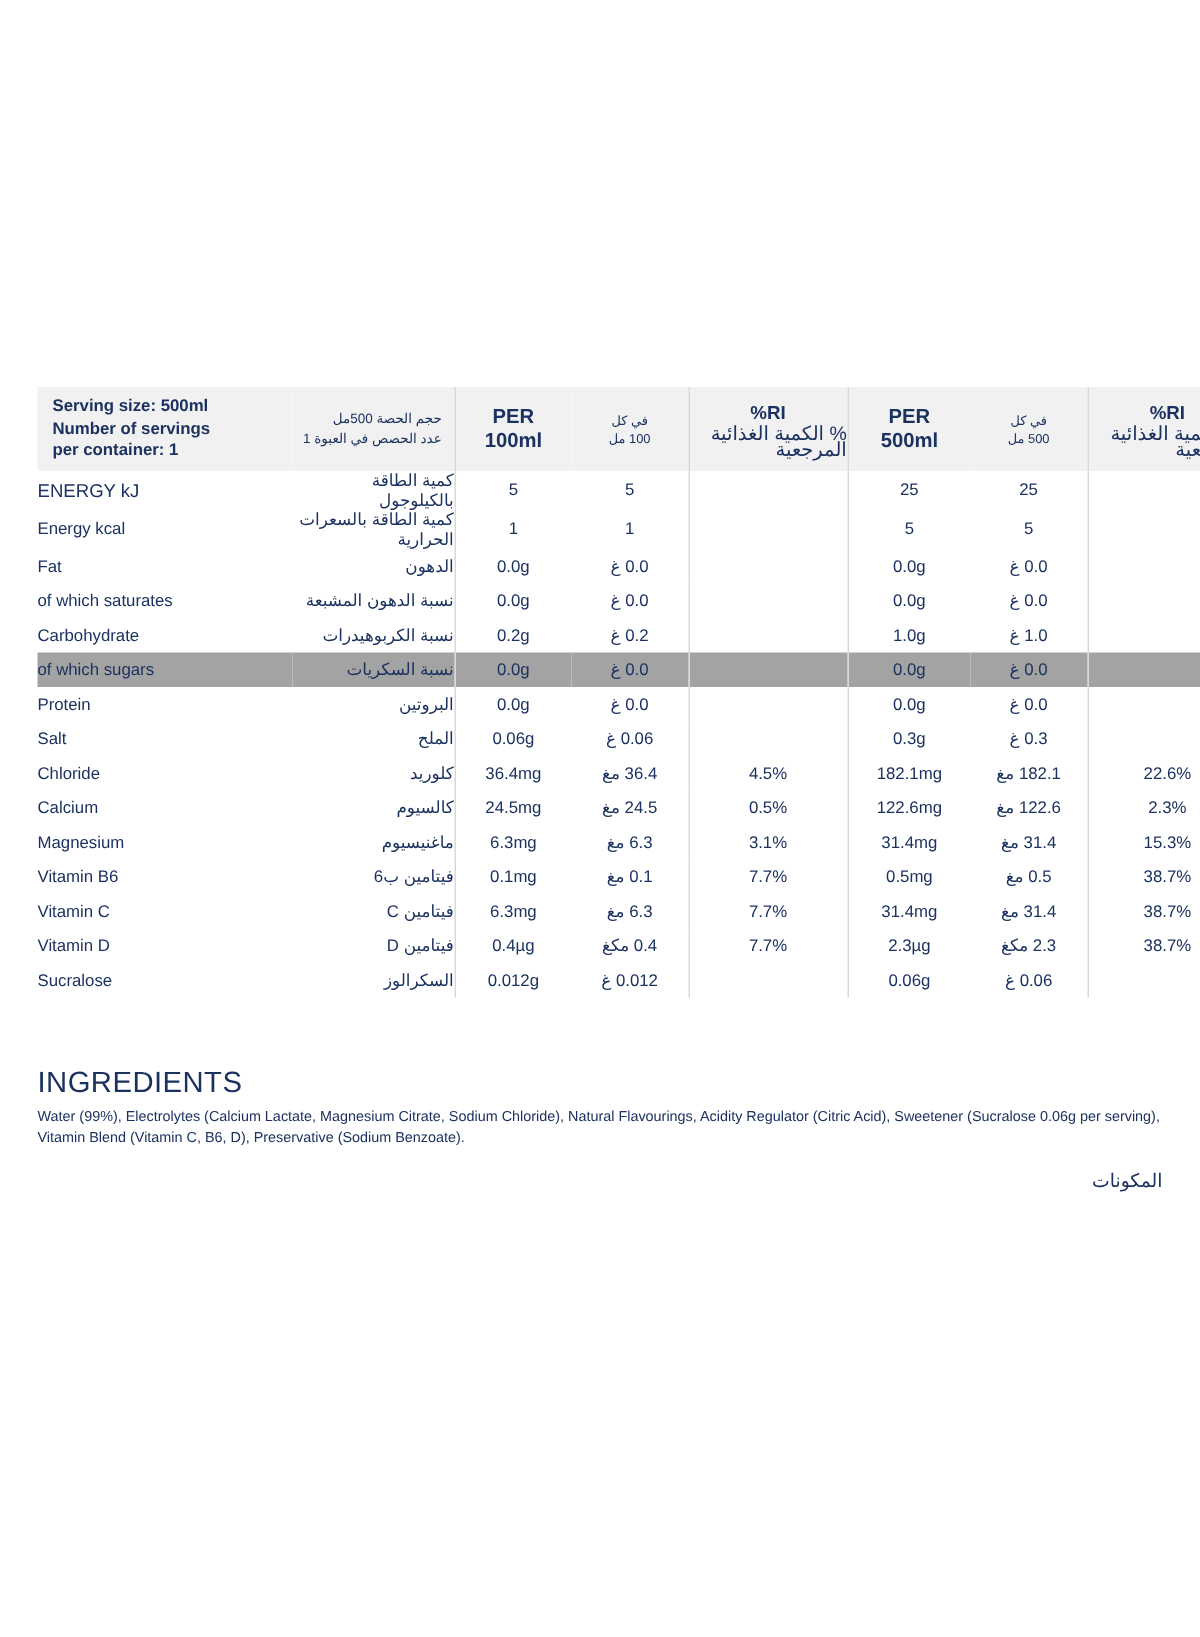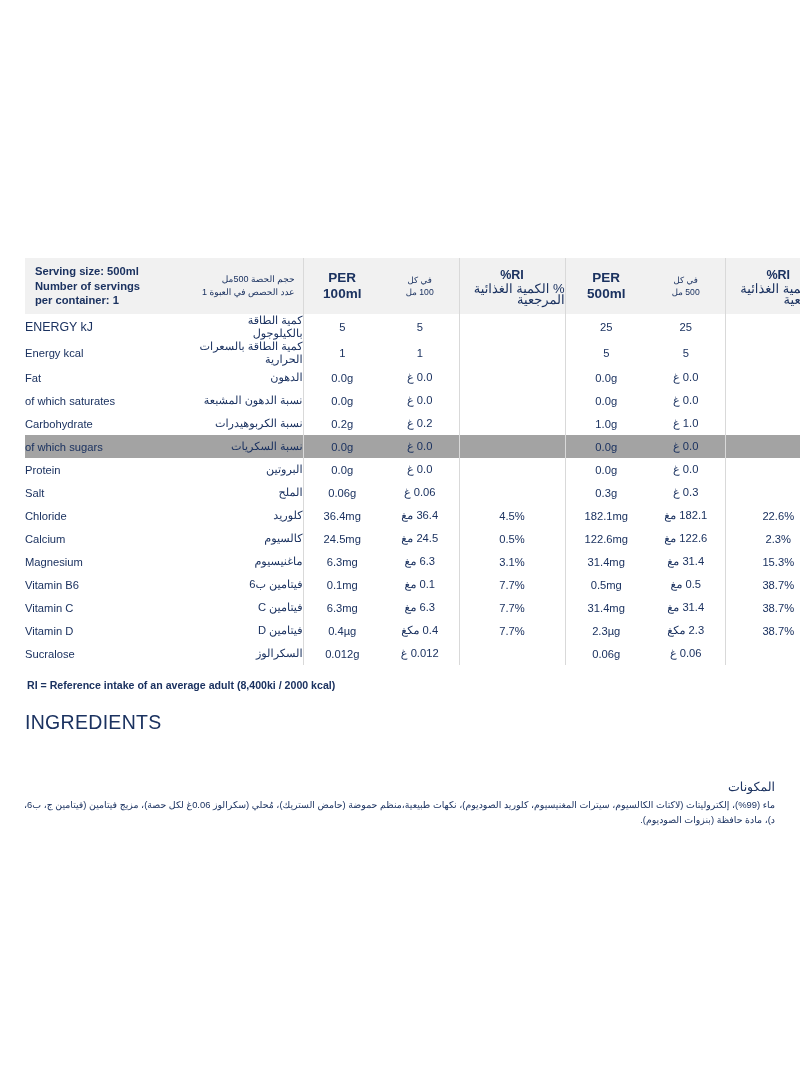--- a/index.html
+++ b/index.html
@@ -426,20 +426,19 @@
           <td class="cell-num sep-l">0.012g</td>
           <td class="cell-num-ar">0.012 غ</td>
           <td class="cell-ri sep-l"></td>
           <td class="cell-num sep-l">0.06g</td>
           <td class="cell-num-ar">0.06 غ</td>
           <td class="cell-ri sep-l"></td>
         </tr>
       </tbody>
   </table>
 
-  <div class="ri-note-en">RI = Reference intake of an average adult (8,400ki / 2000 kcal)</div>
 
   <h2 class="ingredients-heading">INGREDIENTS</h2>
+  <div class="ingredients-body">Water (99%), Electrolytes (Calcium Lactate, Magnesium Citrate, Sodium Chloride), Natural Flavourings, Acidity Regulator (Citric Acid), Sweetener (Sucralose 0.06g per serving), Vitamin Blend (Vitamin C, B6, D), Preservative (Sodium Benzoate).</div>
 
   <h2 class="ingredients-heading-ar">المكونات</h2>
-  <div class="ingredients-body-ar">ماء (99%)، إلكتروليتات (لاكتات الكالسيوم، سيترات المغنيسيوم، كلوريد الصوديوم)، نكهات طبيعية،منظم حموضة (حامض الستريك)، مُحلي (سكرالوز 0.06غ لكل حصة)، مزيج فيتامين (فيتامين ج، ب6، د)، مادة حافظة (بنزوات الصوديوم).</div>
 
 </div>
 
 </body></html>

